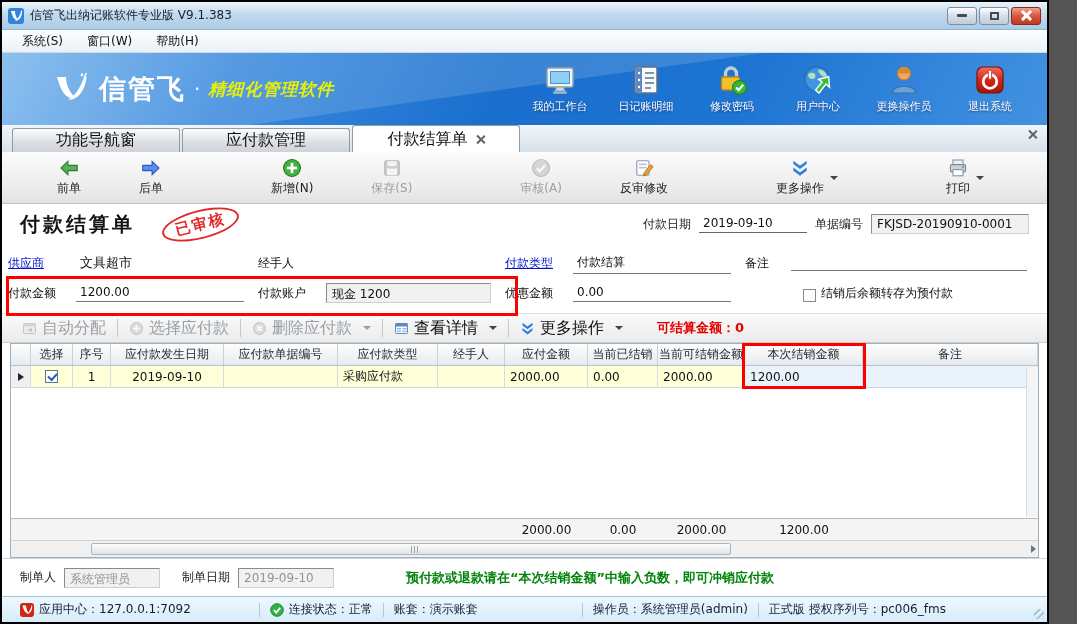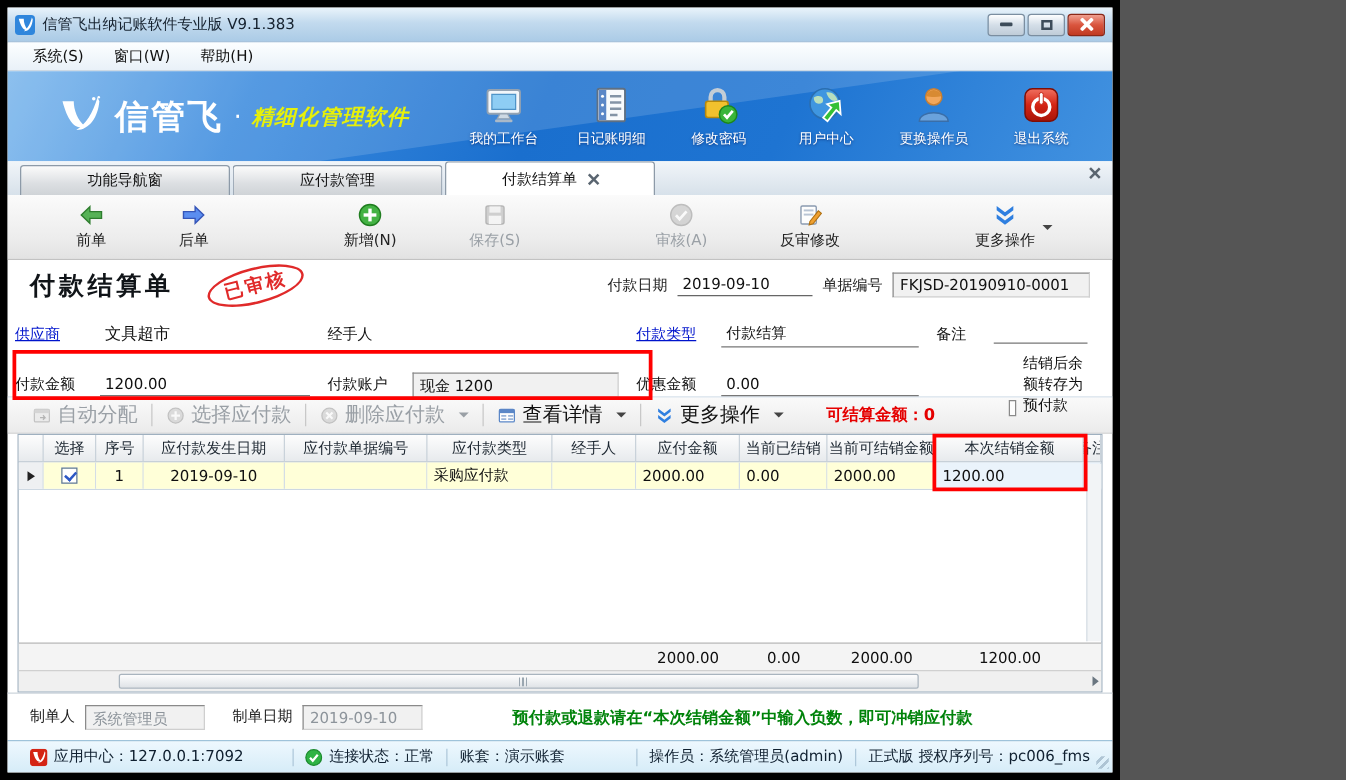--- a/index.html
+++ b/index.html
@@ -1,17 +1,17 @@
 <!DOCTYPE html>
 <html><head>
 <meta charset="utf-8">
 <style>
   * { margin:0; padding:0; box-sizing:border-box; }
   body { font-family:"DejaVu Sans","Liberation Sans",sans-serif; background:#555; }
-  .window { width:896px; height:624px; border:6px solid #000000; background:#fff;
+  .window { width:1049px; height:624px; border:2px solid #000000; background:#fff;
             display:flex; flex-direction:column; font-size:12px; color:#111; cursor:default; overflow:hidden; }
 
   
   .titlebar { height:28px; flex:0 0 28px; background:linear-gradient(#eaf4fb,#c2daee 45%,#abcbe6);
               display:flex; align-items:center; padding:0 6px; border-bottom:1px solid #93b4d2; }
   .app-icon { width:16px; height:16px; margin-right:6px; }
   .title-text { font-size:12px; color:#15212e; }
   .win-controls { margin-left:auto; display:flex; gap:2px; }
   .win-btn { width:30px; height:18px; border:1px solid #7b8ea0; border-radius:3px;
              background:linear-gradient(#fdfeff,#d4dee8 50%,#bfccd8); display:flex; align-items:center; justify-content:center; }
@@ -23,37 +23,37 @@
   .x-glyph::before { transform:rotate(45deg); } .x-glyph::after { transform:rotate(-45deg); }
 
   
   .menubar { height:23px; flex:0 0 23px; background:linear-gradient(#fcfeff,#e9f1f8); border-bottom:1px solid #cdd9e4;
              display:flex; align-items:center; padding:0 10px; gap:4px; }
   .menu-item { padding:2px 10px; }
 
   
   .banner { height:72px; flex:0 0 72px; position:relative; overflow:hidden;
             background:linear-gradient(115deg,#7ab6ec 0%,#3a8ade 22%,#1a6fce 48%,#1e74d2 70%,#4292e0 100%);
-            display:flex; align-items:center; }
+            display:flex; align-items:center;padding-left:11px; }
   .banner::after { content:""; position:absolute; left:-120px; top:-60px; width:900px; height:120px;
                    background:rgba(255,255,255,.14); transform:rotate(-8deg); pointer-events:none; }
   .brand { display:flex; align-items:center; margin-left:38px; z-index:1; }
   .brand-name { color:#fff; font-size:27px; font-weight:bold; letter-spacing:2px; margin-left:8px; }
   .brand-dot { color:#fff; font-size:20px; margin:0 8px; }
   .brand-slogan { color:#e6f00a; font-size:17px; font-weight:bold; font-style:italic; letter-spacing:1px; }
   .banner-actions { margin-left:auto; margin-right:14px; display:flex; z-index:1; }
   .banner-btn { width:86px; display:flex; flex-direction:column; align-items:center; gap:3px; padding:4px 0; }
   .banner-btn svg { width:32px; height:32px; }
   .banner-btn .lbl { color:#fff; font-size:11px; font-weight:normal; text-shadow:0 1px 2px rgba(0,0,60,.5); white-space:nowrap; }
 
   
   .tabstrip { height:27px; flex:0 0 27px; background:linear-gradient(#f1f5f9,#d7e1ea); display:flex; align-items:flex-end; padding-left:10px; position:relative; }
   .tab { width:168px; height:24px; display:flex; align-items:center; justify-content:center; gap:8px;
          border:1px solid #8d9aa8; border-bottom:none; border-radius:3px 3px 0 0; margin-right:2px;
-         background:linear-gradient(#fbfbfb,#dcdfe2 60%,#cfd3d7); font-size:12px; }
+         background:linear-gradient(#fbfbfb,#dcdfe2 60%,#cfd3d7); font-size:16px; }
   .tab.active { background:#fff; height:27px; border-color:#8d9aa8; position:relative; z-index:2; }
   .tab-close { position:relative; width:9px; height:9px; }
   .tab-close::before,.tab-close::after { content:""; position:absolute; left:4px; top:-1px; width:1.5px; height:11px; background:#5a6570; }
   .tab-close::before { transform:rotate(45deg);} .tab-close::after { transform:rotate(-45deg);}
   .strip-close { position:absolute; right:10px; top:5px; }
 
   
   .toolbar { height:52px; flex:0 0 52px; background:linear-gradient(#fbfbfb,#ececec 70%,#e2e2e2);
              border-bottom:1px solid #c2c2c2; display:flex; align-items:stretch; padding:2px 2px 2px 0;gap:44px; }
   .grip { width:8px; margin:6px 2px; background:repeating-linear-gradient(#b9b9b9 0 2px,transparent 2px 5px); background-size:2px 100%; background-repeat:no-repeat; background-position:3px 0; }

